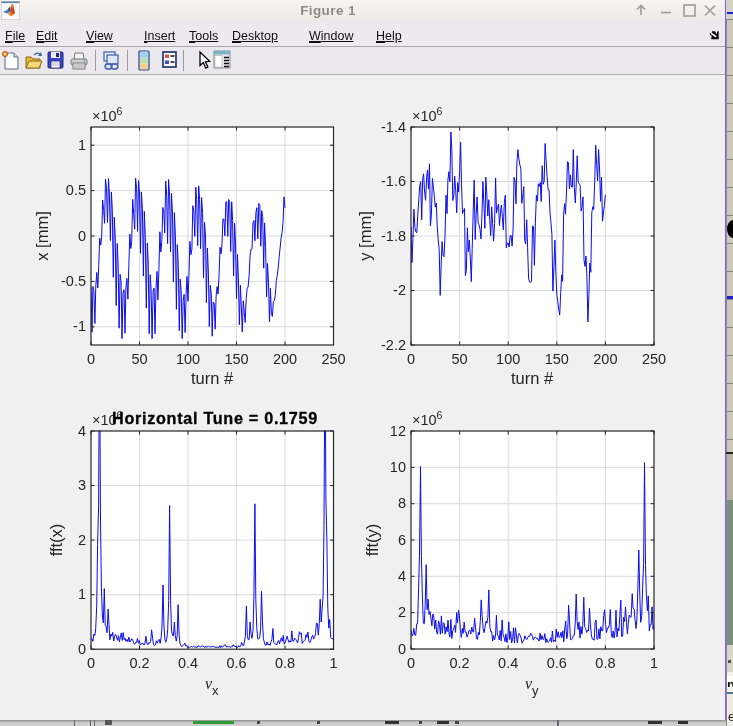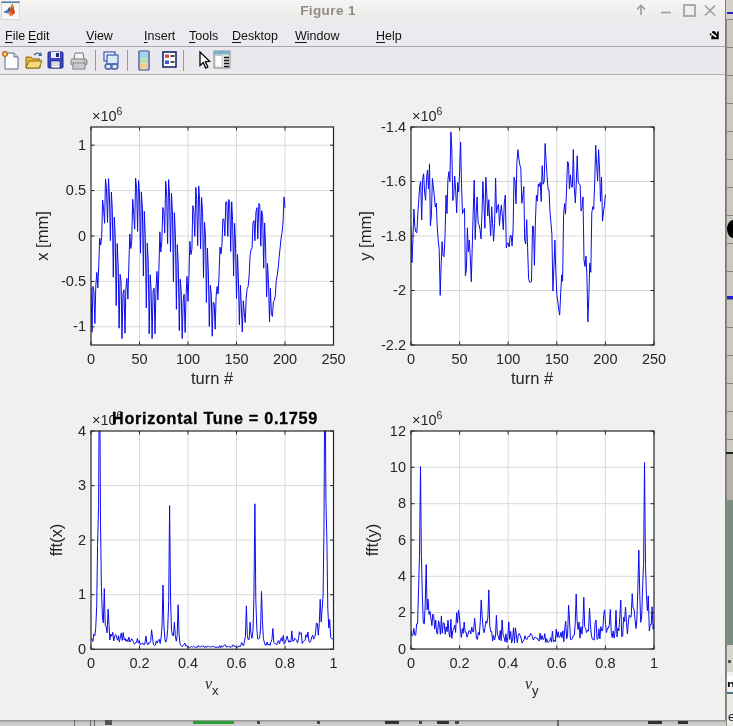--- a/index.html
+++ b/index.html
@@ -1,20 +1,20 @@
 <!DOCTYPE html>
 <html><head><meta charset="utf-8"><style>
 html,body{margin:0;padding:0;}
 body{width:733px;height:726px;overflow:hidden;font-family:"Liberation Sans",sans-serif;}
 #stage{position:relative;width:733px;height:726px;background:#e8e8e8;overflow:hidden;}
 #win{position:absolute;left:0;top:0;width:725px;height:720px;background:#f0f0f0;border-right:6px solid #8b5cf6;border-bottom:1px solid #8a8a86;}
 #titlebar{position:absolute;left:0;top:0;width:725px;height:22px;background:linear-gradient(180deg,#f6f5f3,#eceae7);}
 #title{position:absolute;left:0;top:3px;width:656px;text-align:center;font-weight:bold;font-size:13.5px;color:#8e8b84;letter-spacing:0.4px;}
 #menubar{position:absolute;left:0;top:22px;width:725px;height:24px;background:#eceaee;border-bottom:1px solid #a8a8a8;font-size:12.5px;color:#111;}
-#menubar span{position:absolute;top:7px;}
+#menubar span{position:absolute;top:7px;text-decoration:underline;}
 #menubar u{text-decoration-thickness:1px;text-underline-offset:1.5px;}
 #toolbar{position:absolute;left:0;top:47px;width:725px;height:27px;background:#ebe9ed;border-bottom:1px solid #b0aeaa;}
 #canvas{position:absolute;left:0;top:75px;width:725px;height:645px;background:#f0f0f0;}
 .tk{font-size:14.5px;fill:#262626;font-family:"Liberation Sans",sans-serif;}
 .lb{font-size:16.5px;fill:#262626;font-family:"Liberation Sans",sans-serif;}
 .ti{font-size:16.2px;font-weight:bold;fill:#000;stroke:#000;stroke-width:0.3;letter-spacing:0.7px;font-family:"Liberation Sans",sans-serif;}
 </style></head>
 <body>
 <div id="stage">
 <div id="win">
@@ -33,26 +33,26 @@
 <g stroke="#9c9c9c" stroke-width="1.6" fill="none">
 <path d="M37,15 V6 M33,9.5 L37,5.5 L41,9.5"></path>
 <path d="M57,12.5 H67"></path>
 <rect x="80" y="5" width="11" height="11"></rect>
 <path d="M101,5.5 L111,15.5 M111,5.5 L101,15.5"></path>
 </g>
 </svg>
       </div>
 <div id="menubar">
 <span style="left:5px"><u>F</u>ile</span>
-<span style="left:28px"><u>E</u>dit</span>
+<span style="left:36px"><u>E</u>dit</span>
 <span style="left:86px"><u>V</u>iew</span>
 <span style="left:144px"><u>I</u>nsert</span>
 <span style="left:189px"><u>T</u>ools</span>
 <span style="left:232px"><u>D</u>esktop</span>
-<span style="left:295px"><u>W</u>indow</span>
+<span style="left:309px"><u>W</u>indow</span>
 <span style="left:376px"><u>H</u>elp</span>
 </div>
 <div id="toolbar"><svg width="260" height="27" viewBox="0 47 260 27">
           <g transform="translate(2,51)">
 <path d="M3,2 L12,2 L16,6 L16,18 L3,18 Z" fill="#fdfdff" stroke="#5a6a8a" stroke-width="1"></path>
 <path d="M12,2 L12,6 L16,6" fill="#dce6f5" stroke="#5a6a8a" stroke-width="1"></path>
 <circle cx="3" cy="3" r="2.6" fill="#f0a030" stroke="#c06010" stroke-width="1"></circle>
 <circle cx="3" cy="3" r="1" fill="#fff0c0"></circle>
 </g>
 <g transform="translate(25,51)">

